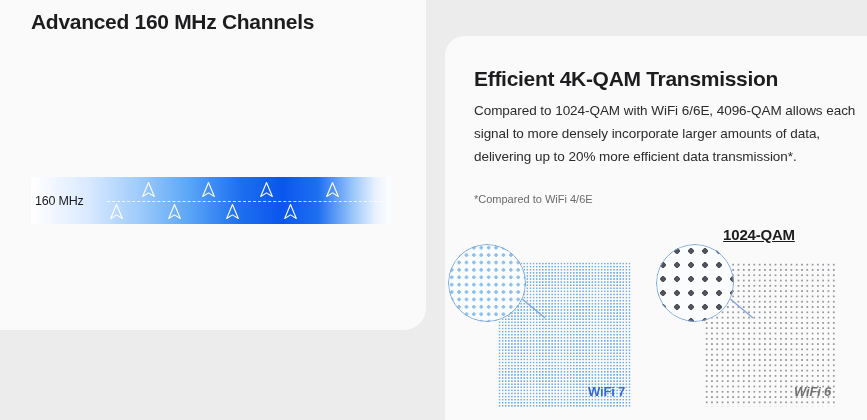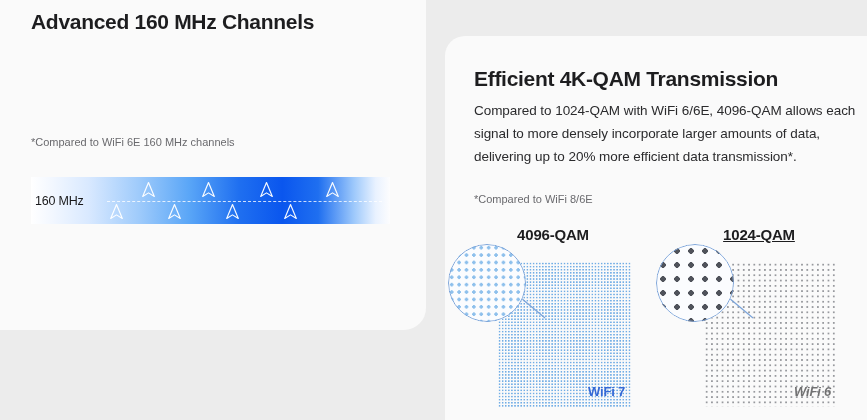--- a/index.html
+++ b/index.html
@@ -237,21 +237,20 @@
 </style>
 </head>
 <body>
 
 <div class="card-left">
   <div class="card-left-inner">
 
     <div class="left-head headline">Advanced 160 MHz Channels</div>
 
 
-    <div class="left-note footnote">*Compared to WiFi 6E 160 MHz channels</div>
 
     <div class="bars">
 
       <div class="bar-wrap bar-160">
         <div class="bar-grad"></div>
         <div class="dash-line"></div>
         <div class="bar-label">160 MHz</div>
         <div id="arrows-160">
             <div class="arrow" style="left: 110px; top: 4px;">
               <svg viewBox="0 0 16 18" fill="none">
@@ -300,26 +299,25 @@
     </div>
   </div>
 </div>
 
 <div class="card-right">
 
   <div class="right-head headline">Efficient 4K-QAM Transmission</div>
 
   <div class="right-body body-copy">Compared to 1024-QAM with WiFi 6/6E, 4096-QAM allows each signal to more densely incorporate larger amounts of data, delivering up to 20% more efficient data transmission*.</div>
 
-  <div class="right-note footnote">*Compared to WiFi 8/6E</div>
+  <div class="right-note footnote">*Compared to WiFi 4/6E</div>
 
   <div class="qam-row">
 
     <div class="qam-panel left">
-      <div class="qam-title">4096-QAM</div>
       <div class="qam-stage">
         <div class="qam-grid qam-grid-dense">
           <div class="wifi-tag blue">WiFi 7</div>
         </div>
         <div class="lens-stem">
           <svg viewBox="0 0 40 34" fill="none">
             <path d="M2 2 L38 32" stroke="#7ba3d8" stroke-width="1.2"></path>
           </svg>
         </div>
         <div class="lens">

